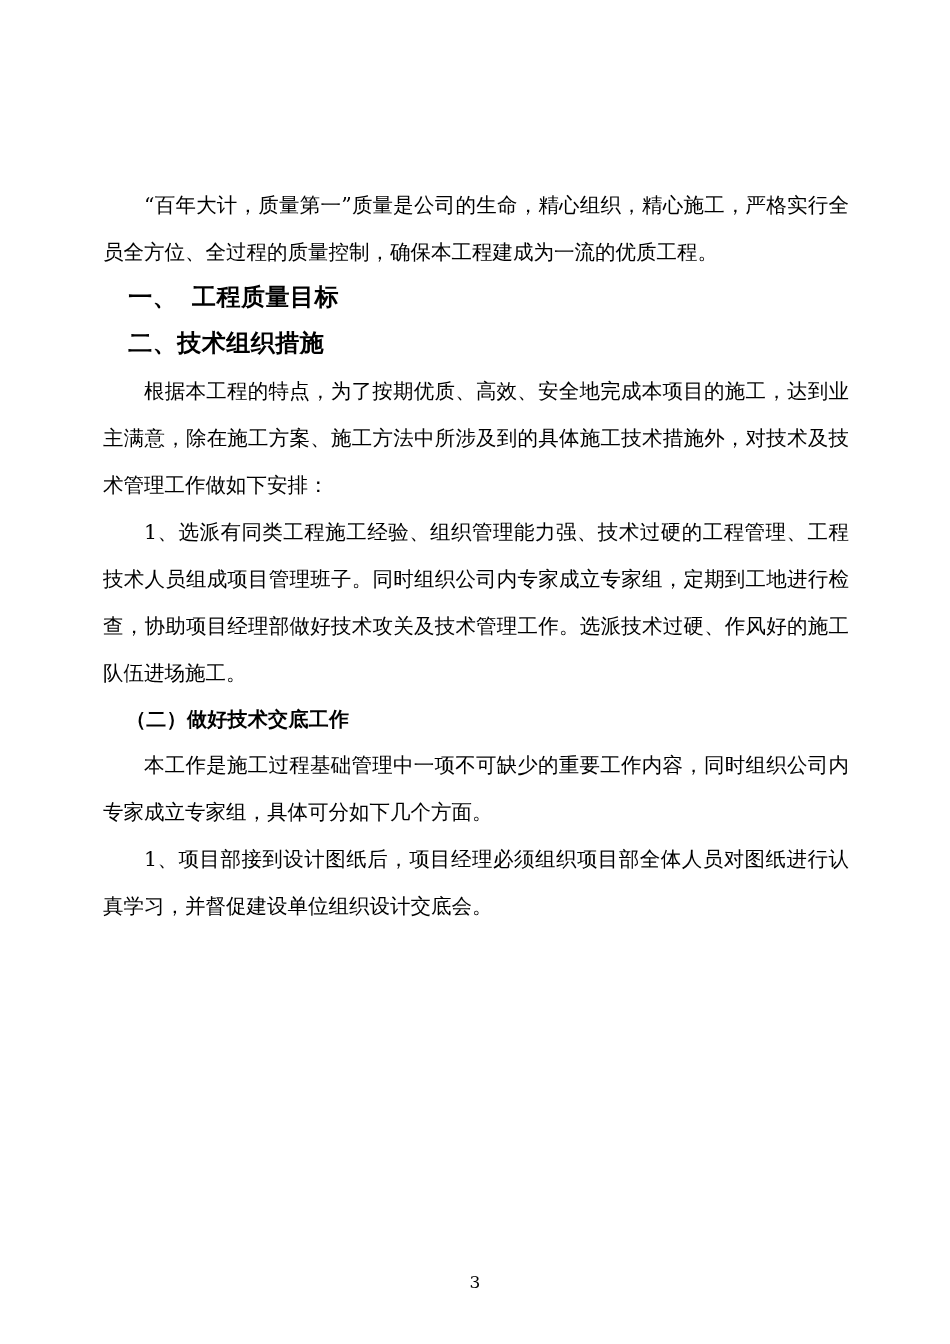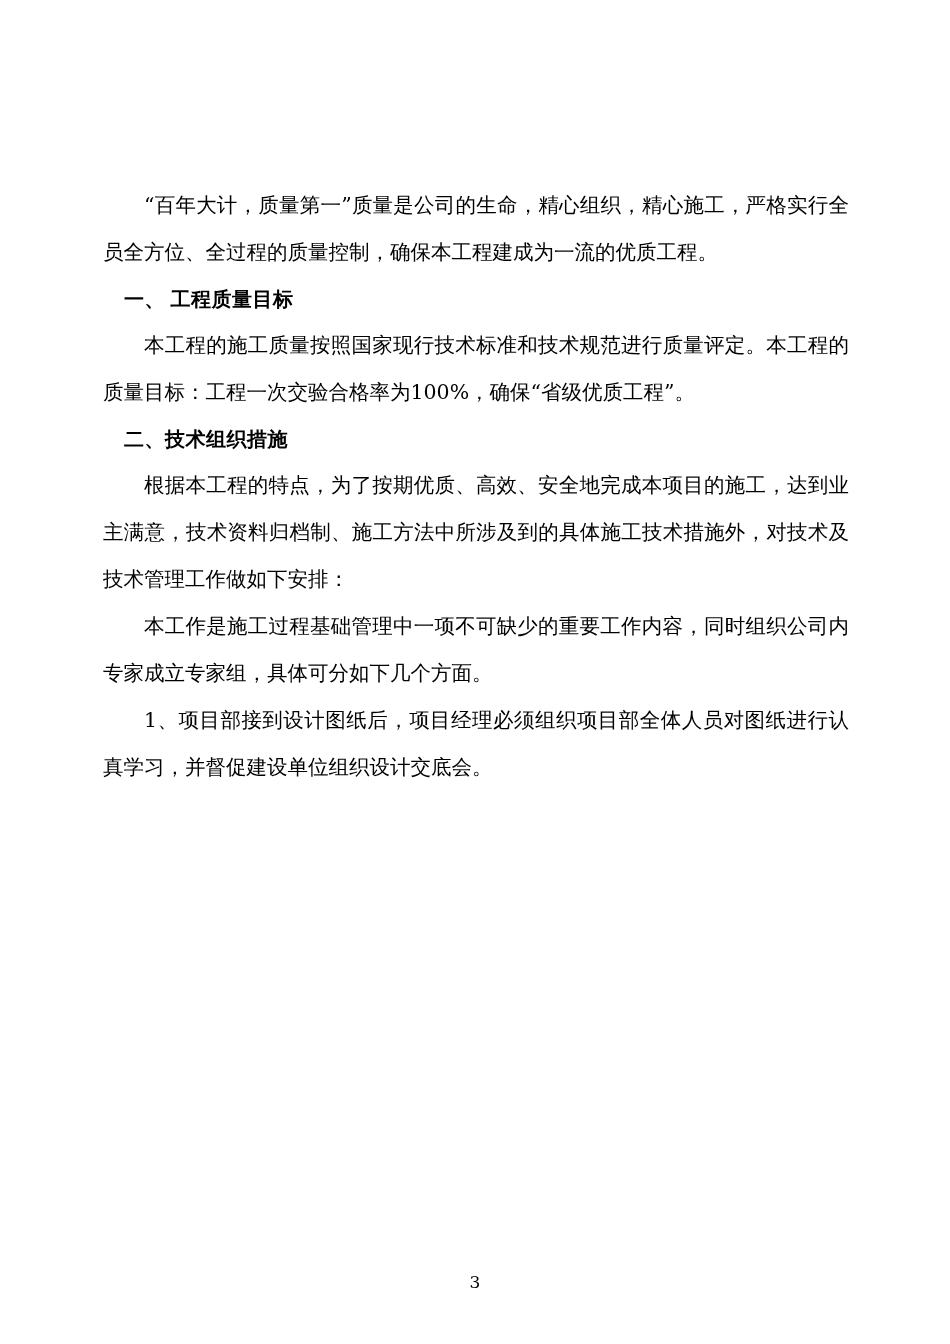--- a/index.html
+++ b/index.html
@@ -44,23 +44,23 @@
     font-size: 20.5px;
     line-height: 47px;
     text-align: justify;
     text-justify: inter-ideograph;
     margin: 0;
     text-indent: 2em;
     letter-spacing: 0;
   }
   
   .sec-head {
-    font-family: Liberation Serif, serif;
+    font-family: Liberation Mono, monospace;
     font-weight: bold;
-    font-size: 20px;
+    font-size: 24px;
     line-height: 46px;
     margin: 0;
     text-indent: 1.05em;
     letter-spacing: 0.5px;
   }
   .sec-head.gap {
     letter-spacing: 0.5px;
   }
   
   .sub-head {
@@ -94,30 +94,31 @@
   <div class="content">
 
     <h1 class="doc-title"></h1>
 
     <div class="sp-lead"></div>
 
     <p class="para">“百年大计，质量第一”质量是公司的生命，精心组织，精心施工，严格实行全员全方位、全过程的质量控制，确保本工程建成为一流的优质工程。</p>
 
     <h2 class="sec-head">一、  工程质量目标</h2>
 
-    <p class="para">本工程的施工质量按照国家现行技术标准和技术规范进行质量评定。本工程的质量目标：工程一次交验合格率为100%，确保“省级优质工程”。</p>
 
     <h2 class="sec-head gap">二、技术组织措施</h2>
 
-    <p class="para">根据本工程的特点，为了按期优质、高效、安全地完成本项目的施工，达到业主满意，技术资料归档制、施工方法中所涉及到的具体施工技术措施外，对技术及技术管理工作做如下安排：</p>
+    <p class="para">根据本工程的特点，为了按期优质、高效、安全地完成本项目的施工，达到业主满意，除在施工方案、施工方法中所涉及到的具体施工技术措施外，对技术及技术管理工作做如下安排：</p>
+
+
+    <p class="para">1、选派有同类工程施工经验、组织管理能力强、技术过硬的工程管理、工程技术人员组成项目管理班子。同时组织公司内专家成立专家组，定期到工地进行检查，协助项目经理部做好技术攻关及技术管理工作。选派技术过硬、作风好的施工队伍进场施工。</p>
 
 
 
-
-
+    <h3 class="sub-head">（二）做好技术交底工作</h3>
 
     <p class="para">本工作是施工过程基础管理中一项不可缺少的重要工作内容，同时组织公司内专家成立专家组，具体可分如下几个方面。</p>
 
     <p class="para">1、项目部接到设计图纸后，项目经理必须组织项目部全体人员对图纸进行认真学习，并督促建设单位组织设计交底会。</p>
 
   </div>
 
   <div class="page-number">3</div>
 
 </div>

